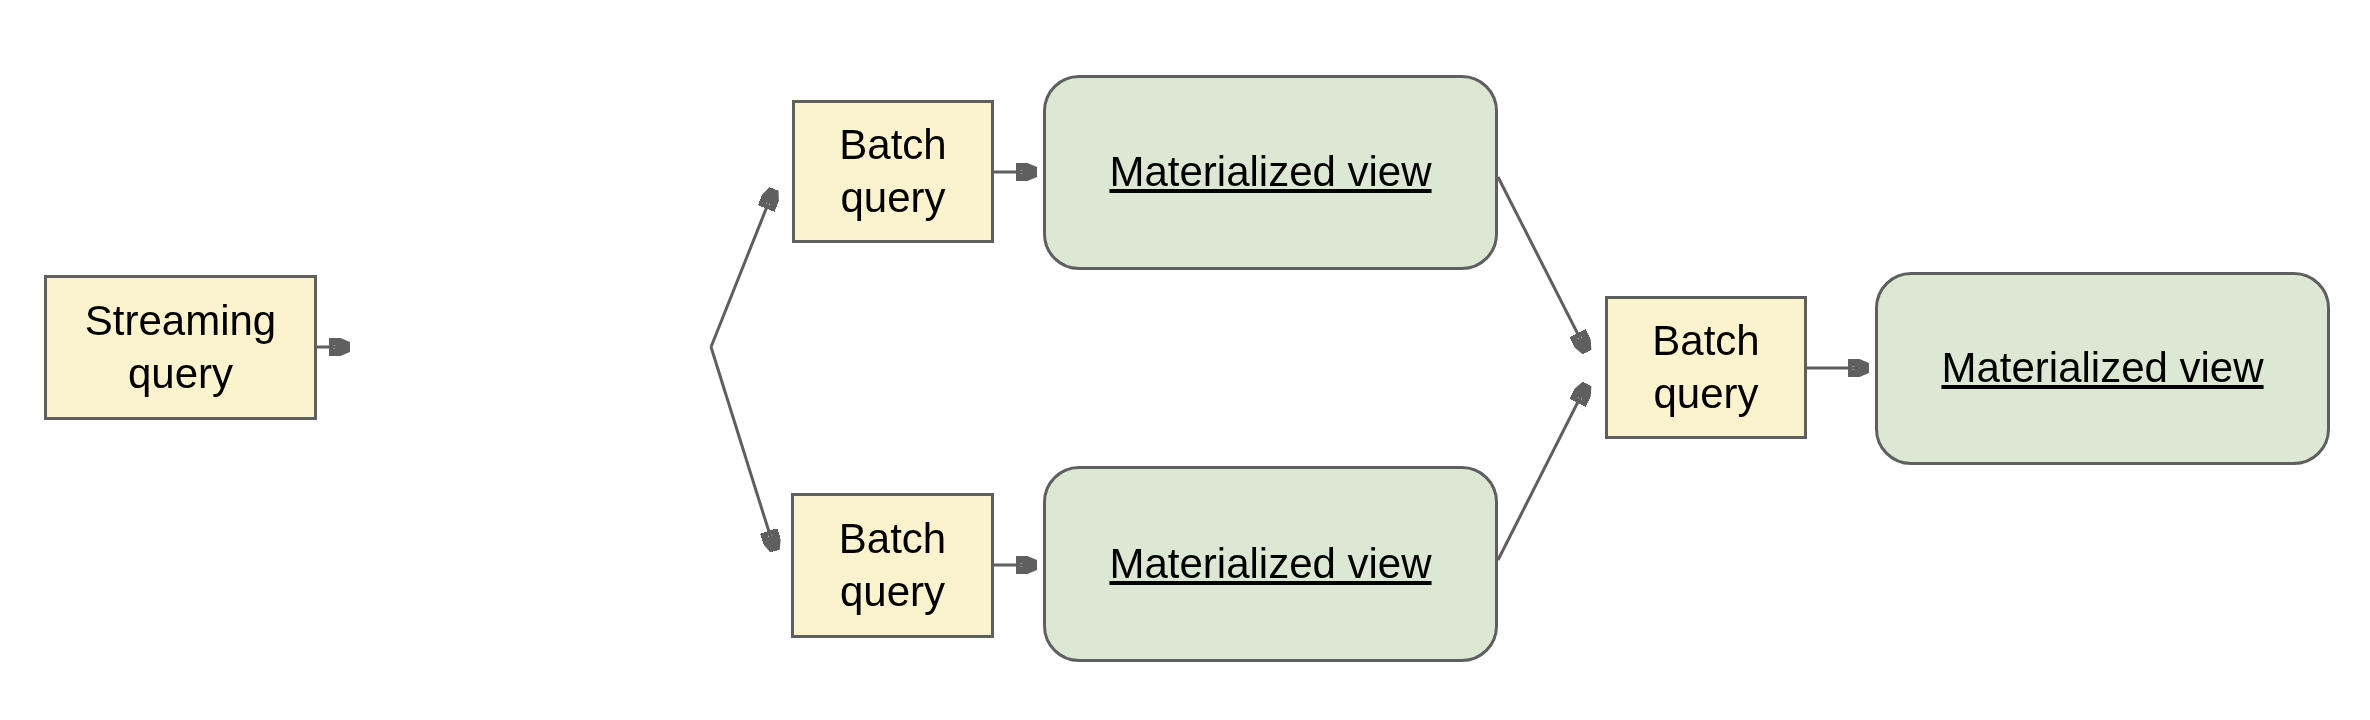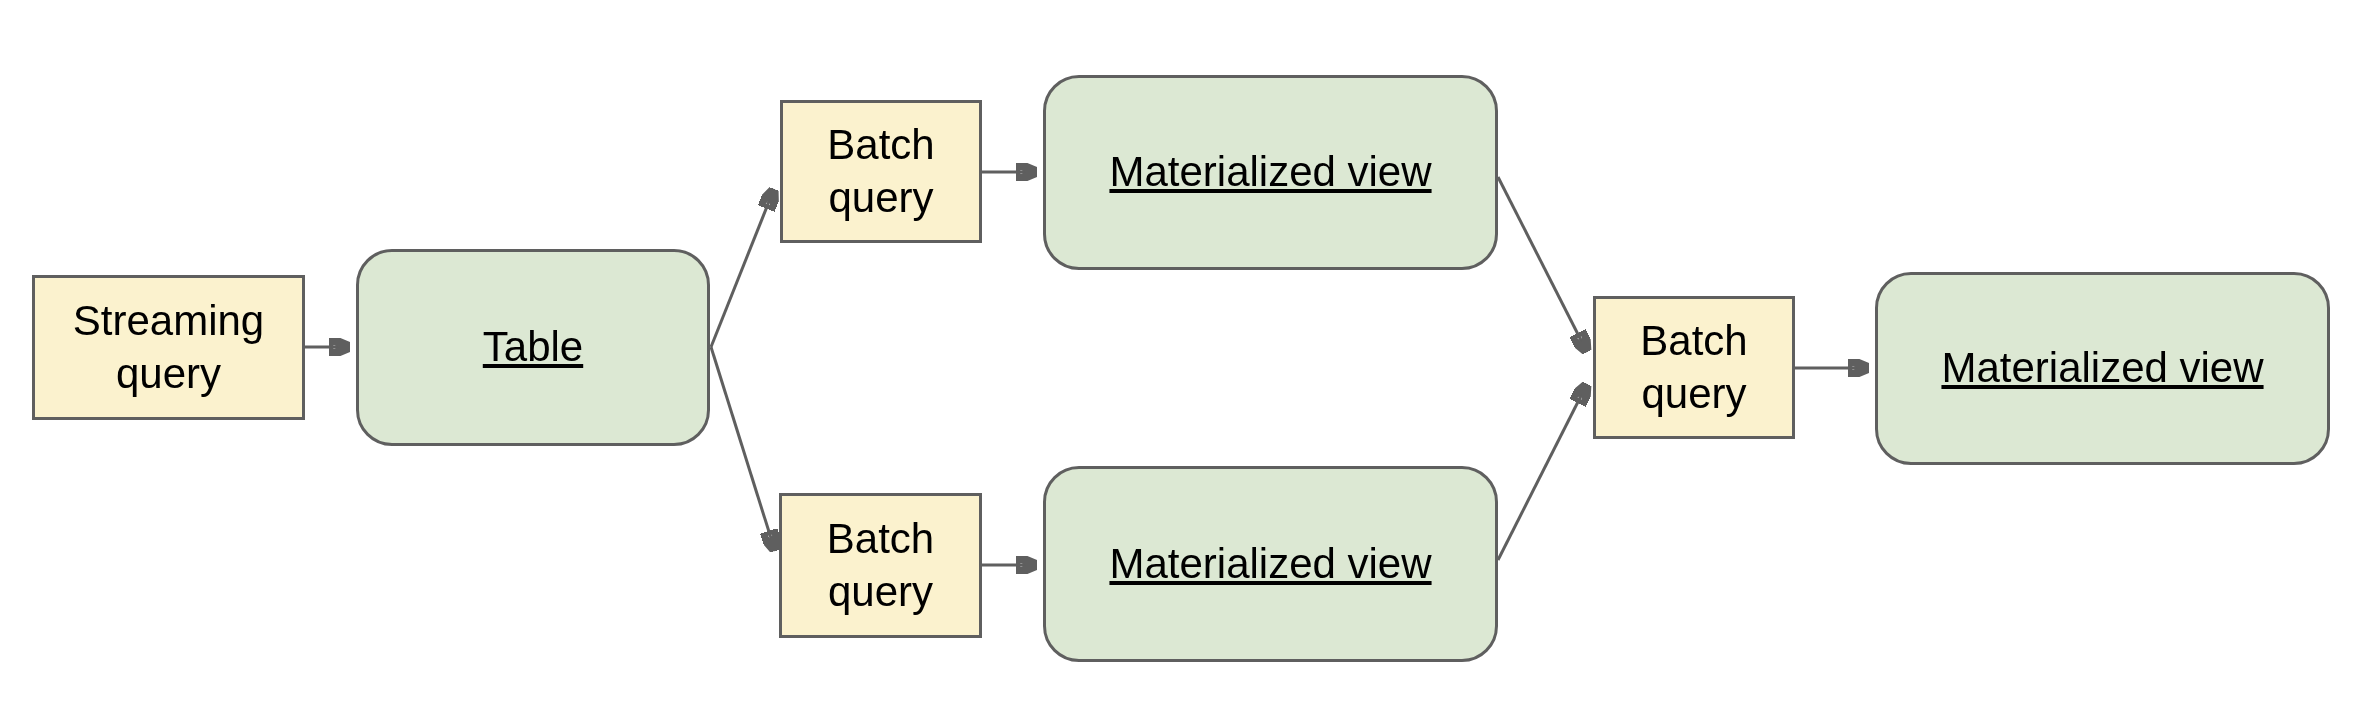--- a/index.html
+++ b/index.html
@@ -39,20 +39,21 @@
     font-size: 42px;
     line-height: 1.25;
   }
   .node .label {
     display: block;
     padding: 0 4px;
   }
   .node.process {
     background: var(--process_fill, #fbf2ce);
     border-radius: 0;
+    margin-left: 12px;
   }
   .node.datastore {
     background: var(--datastore_fill, #dce8d3);
     border-radius: 36px;
     text-decoration: underline;
   }
   
   .n-streaming      { left: 32px;   top: 275px; width: 273px; height: 145px; justify-content: flex-end; }
   .n-table          { left: 356px;  top: 249px; width: 354px; height: 197px; }
   .n-bq-top         { left: 780px;  top: 100px; width: 202px; height: 143px; }
@@ -80,23 +81,20 @@
     <path d="M982,565 L1037,565" marker-end="url(#arrow)"></path>
     <path d="M1498,177 L1587,352" marker-end="url(#arrow)"></path>
     <path d="M1498,560 L1587,384" marker-end="url(#arrow)"></path>
     <path d="M1795,368 L1869,368" marker-end="url(#arrow)"></path>
   </svg>
 
   <div class="node process n-streaming">
     <span class="label">Streaming query</span>
   </div>
 
-  <div class="node datastore n-table">
-    <span class="label">Table</span>
-  </div>
 
   <div class="node process n-bq-top">
     <span class="label">Batch query</span>
   </div>
 
   <div class="node datastore n-mv-top">
     <span class="label">Materialized view</span>
   </div>
 
   <div class="node process n-bq-bottom">

